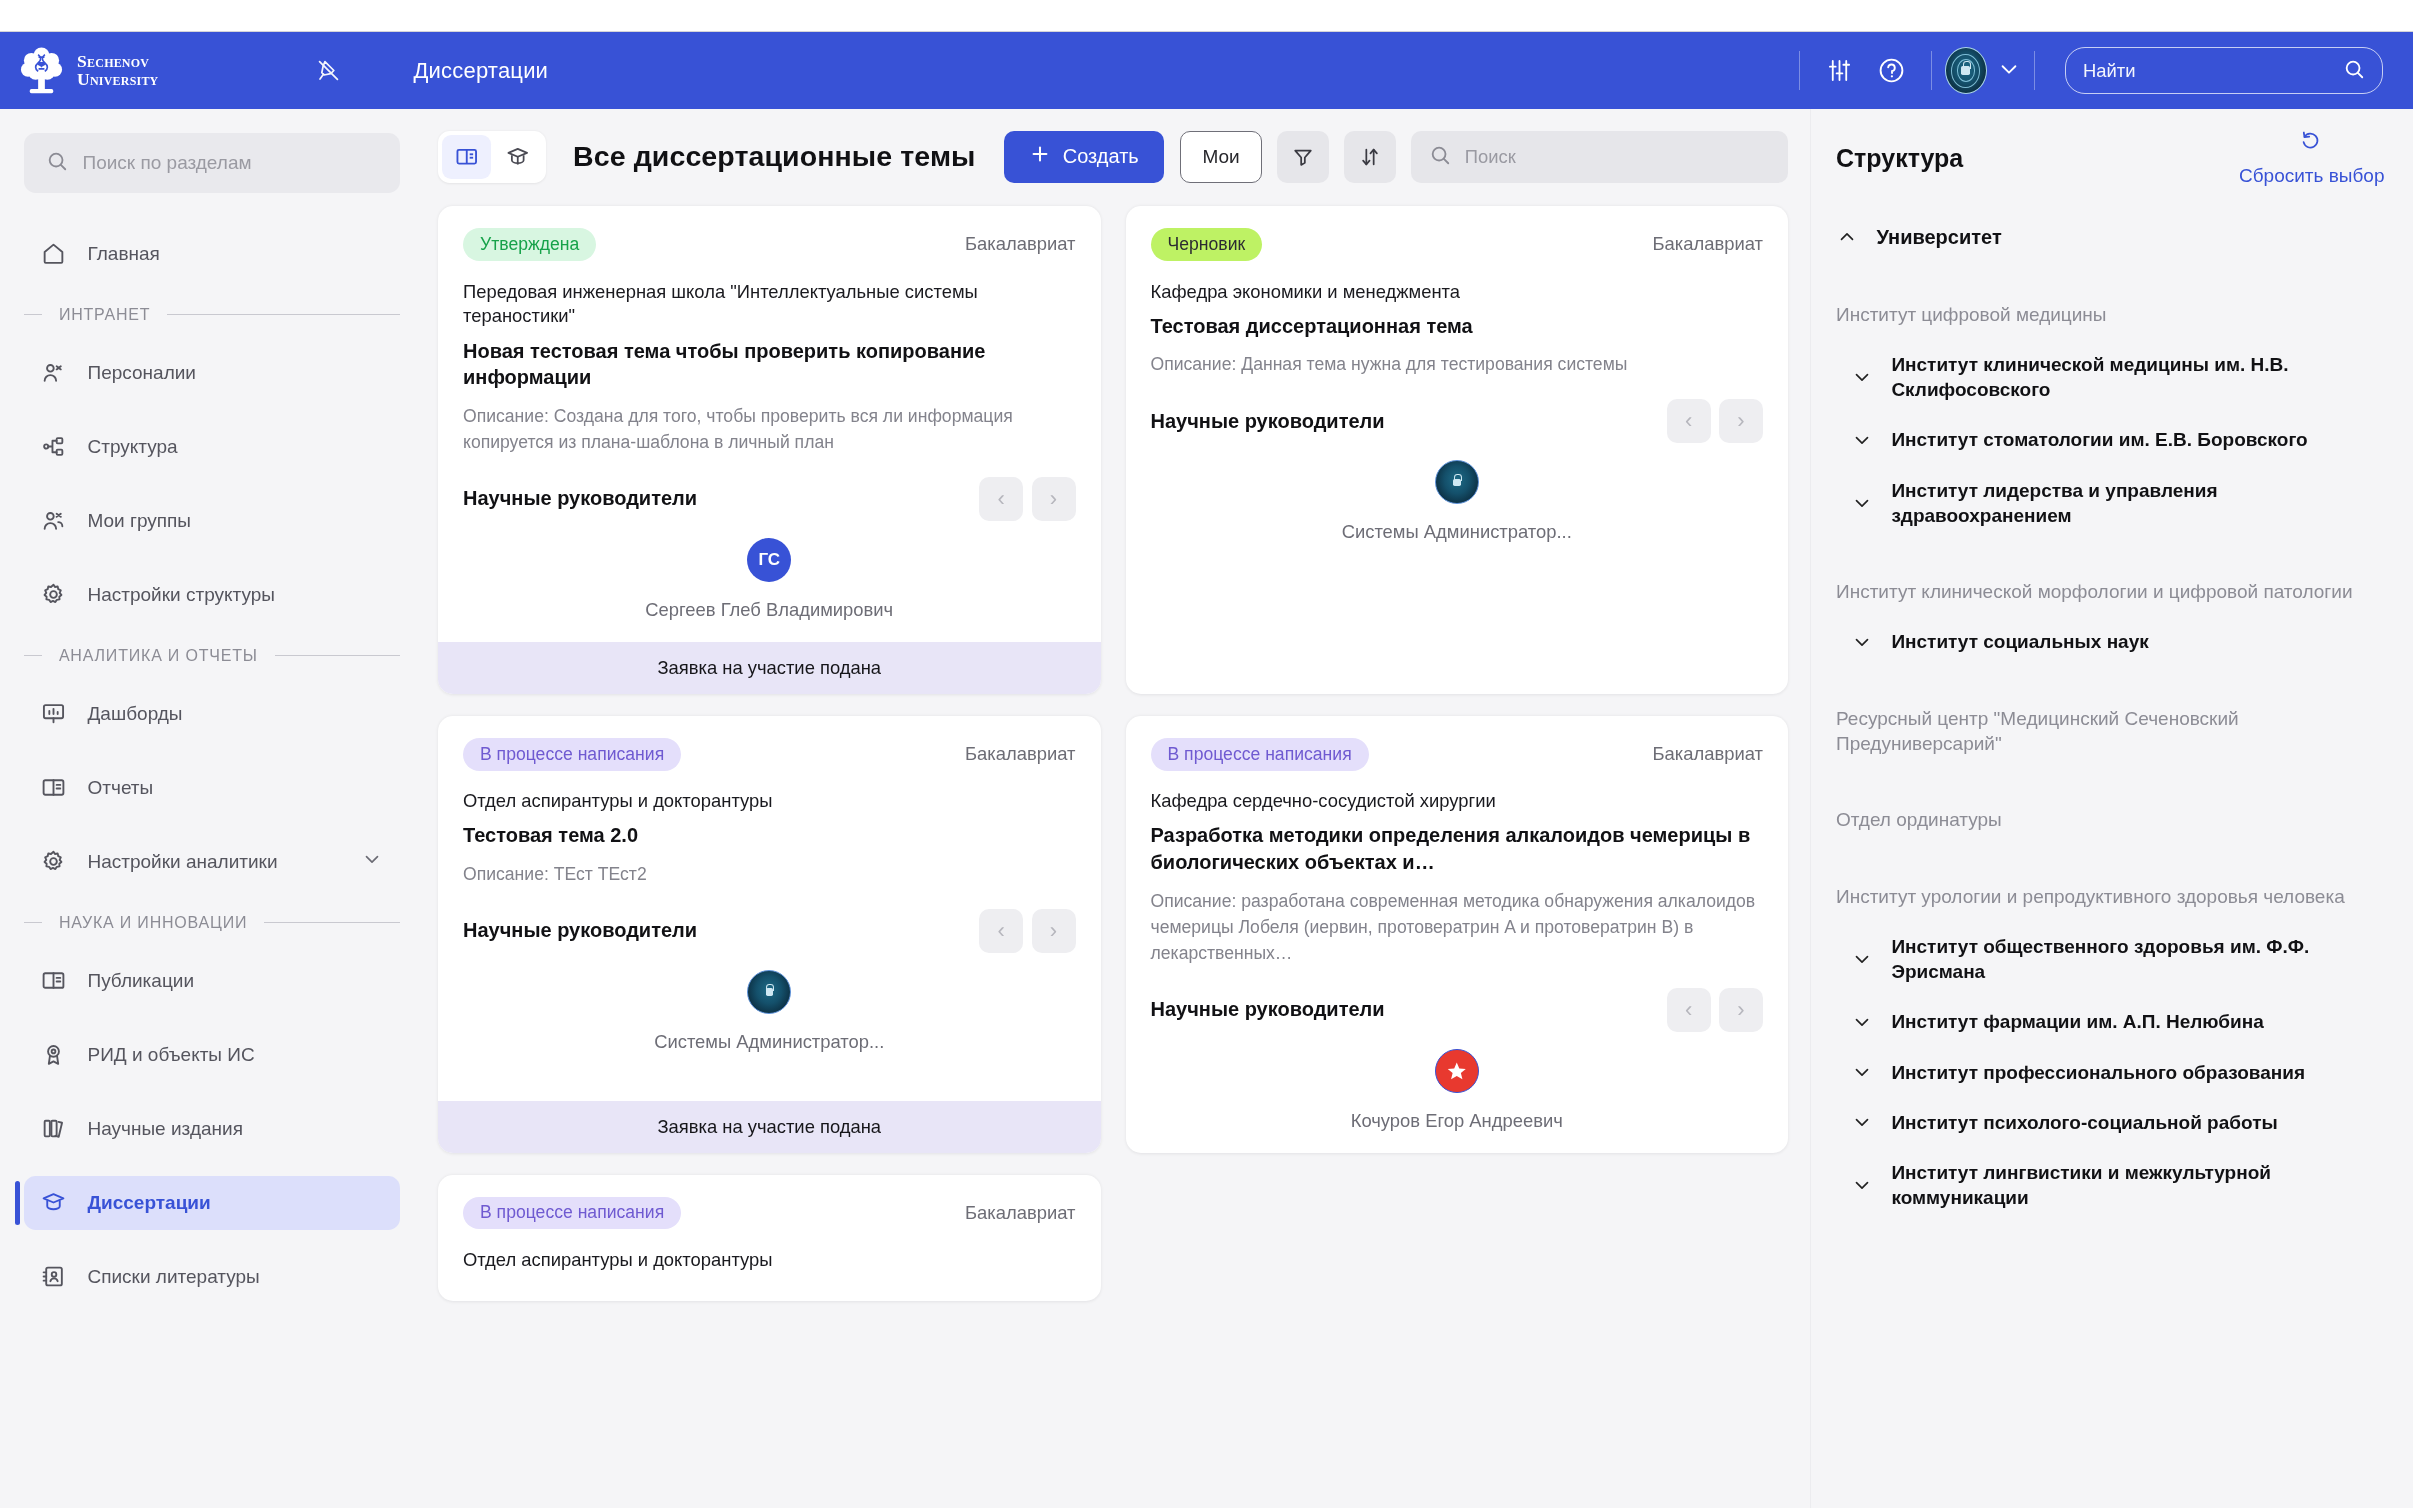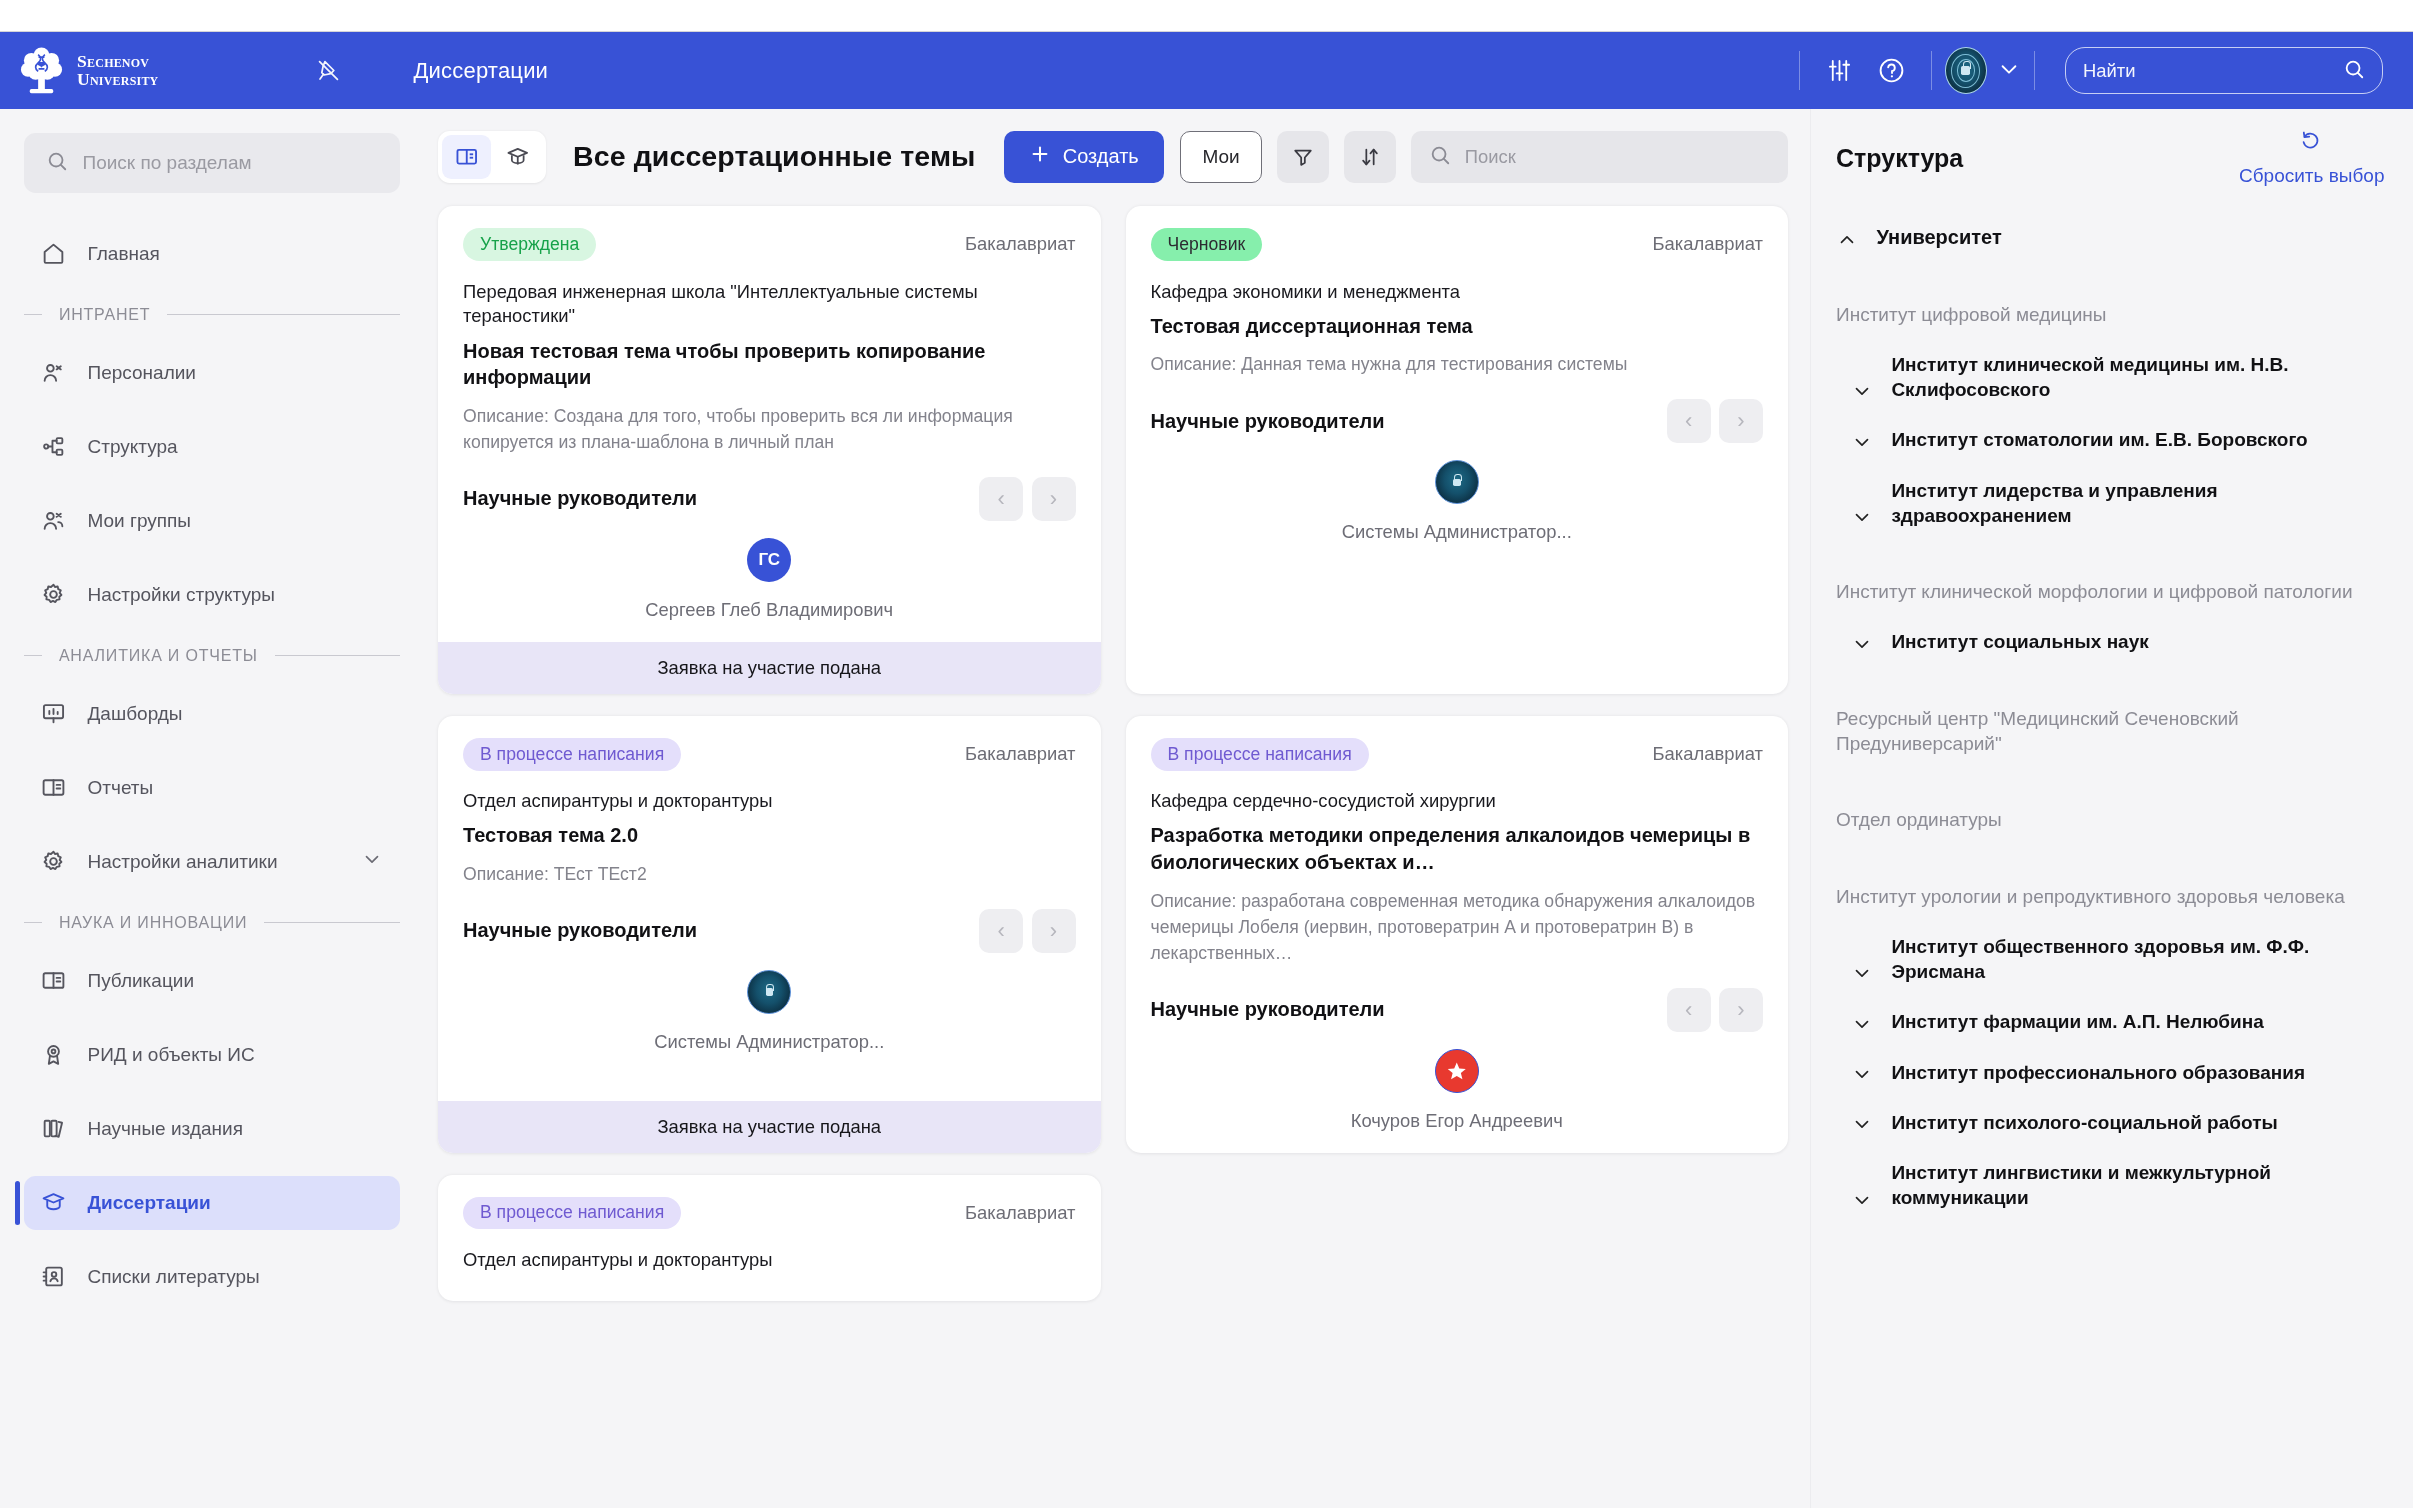--- a/index.html
+++ b/index.html
@@ -158,21 +158,21 @@
     background:#fff; border-radius: 15px; overflow:hidden;
     box-shadow: 0 0.8px 3.4px rgba(16,16,30,.08);
     display:flex; flex-direction:column;
   }
   .card-body { padding: 22px 25px 20px 25px; flex:1; display:flex; flex-direction:column; }
   .card-top { display:flex; align-items:flex-start; justify-content:space-between; margin-bottom: 18.4px; }
   .badge {
     border-radius: 837px; padding: 6.7px 17px; font-size: 17.6px; line-height:1.1;
   }
   .badge.approved { background:#d8f6e1; color:#17a24a; }
-  .badge.draft { background:#86efac; color:#2c2c31; }
+  .badge.draft { background:#bef264; color:#2c2c31; }
   .badge.writing { background:#e4dffb; color:#6f5ad1; }
   .degree { font-size: 18.4px; color:#6d6d76; white-space:nowrap; padding-top:5px;}
   .dept { font-size: 18.4px; color:#1a1a1f; line-height:1.35; margin-bottom: 8.4px; }
   .title { font-size: 20px; font-weight:700; color:#111114; line-height:1.34; margin-bottom: 11.7px; }
   .desc { font-size: 17.6px; color:#83838c; line-height:1.48; }
 
   .sup-head {
     display:flex; align-items:center; justify-content:space-between;
     margin-top: 22px;
   }
@@ -204,21 +204,21 @@
   }
 
   
   .structure {
     width: 603px; flex: 0 0 603px; background:#f5f5f7;
     padding: 20px 28.5px 0 25px; overflow:hidden; border-left:0.8px solid #ececef;
   }
   .st-head { display:flex; align-items:center; justify-content:space-between; margin-bottom: 37px; }
   .st-head h3 { font-size: 25px; font-weight:700; color:#111114; }
   .st-reset { display:flex; align-items:center; gap: 10px; color:#3852d6; font-size: 19px; cursor:pointer;flex-direction:column; }
-  .st-row { display:flex; align-items:flex-end; gap: 18.4px; margin-bottom: 25px; }
+  .st-row { display:flex; align-items:center; gap: 18.4px; margin-bottom: 25px; }
   .st-row .chev { width: 22px; flex:0 0 22px; display:flex; align-items:center; justify-content:center; color:#222; }
   .st-row .lbl { font-size: 19px; line-height: 1.33; }
   .st-row.root .lbl { font-weight:700; color:#111114; font-size:20px; }
   .st-row.node .lbl { font-weight:700; color:#111114; }
   .st-row.leaf { padding-left: 0; }
   .st-row.leaf .lbl { color:#8c8c95; font-weight:400;margin-top:26px; }
   .st-row.indent { padding-left: 15px; }
 </style>
 </head>
 <body>

